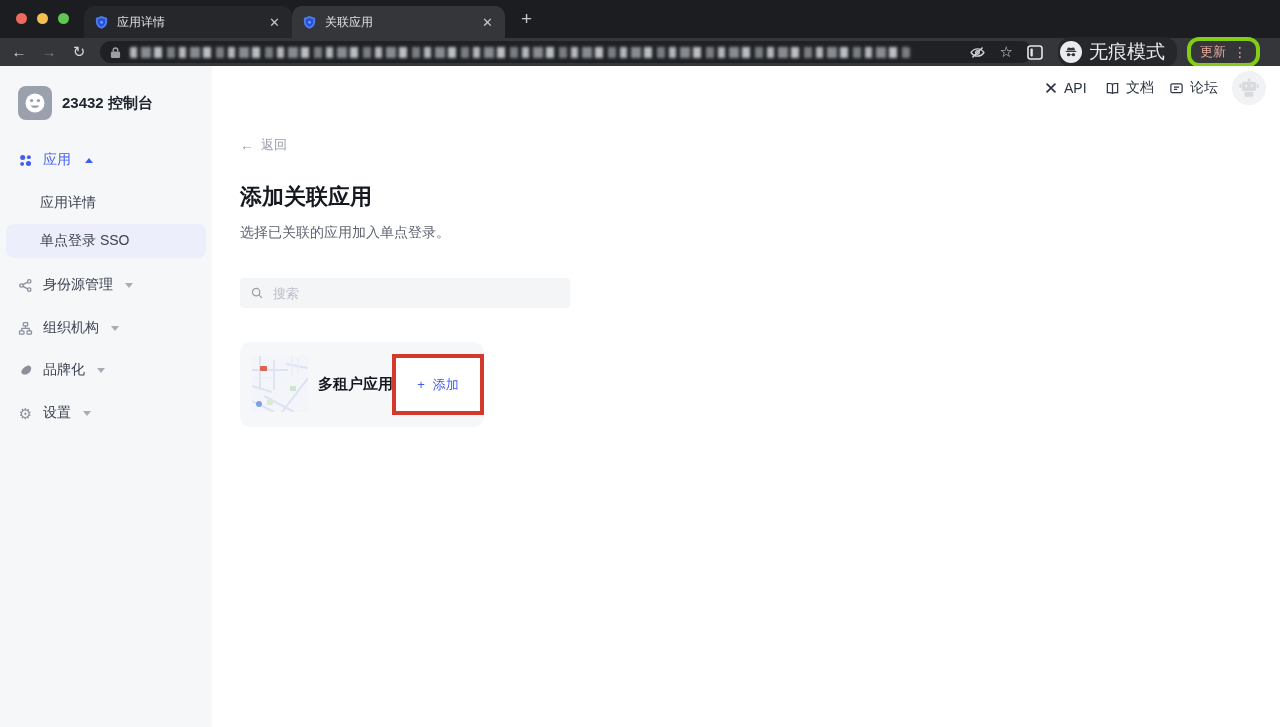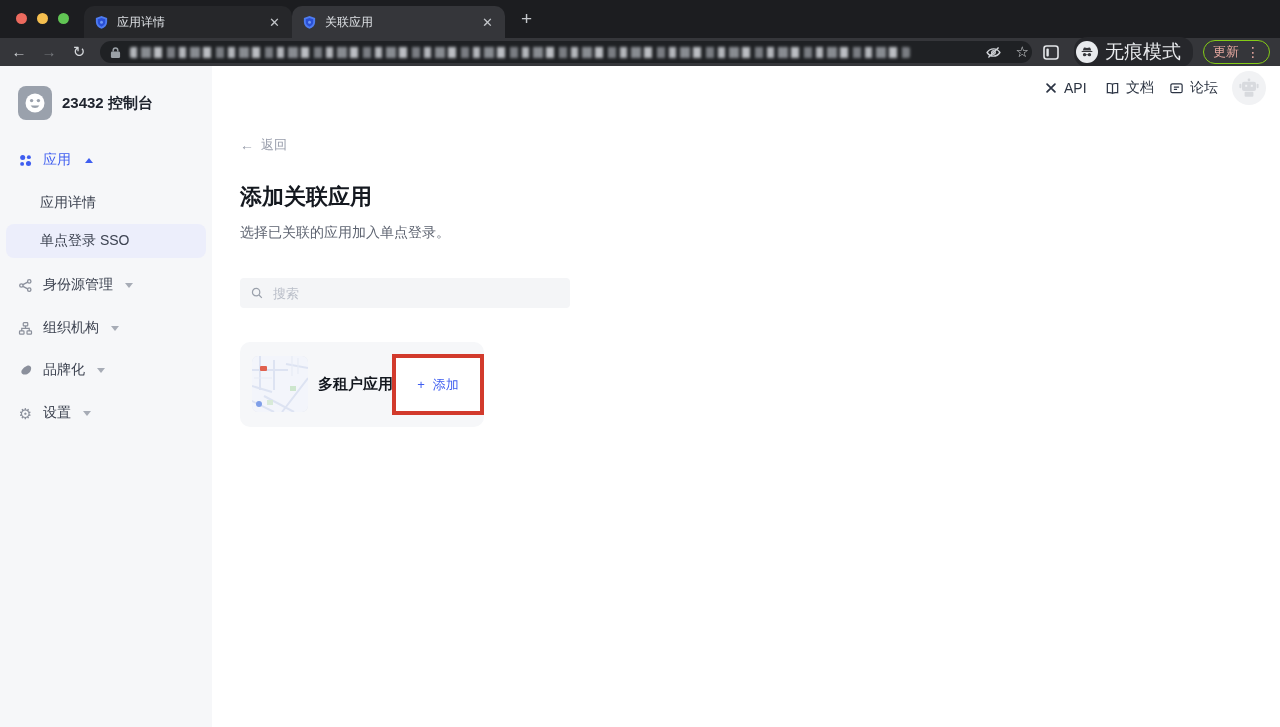--- a/index.html
+++ b/index.html
@@ -32,22 +32,22 @@
        rgba(168,172,178,.85) 11px 21px, rgba(168,172,178,0) 21px 24px,
        rgba(214,217,222,.95) 24px 32px, rgba(214,217,222,0) 32px 37px,
        rgba(150,154,160,.85) 37px 45px, rgba(150,154,160,0) 45px 49px);}
   .tb-right{position:absolute;top:0;right:0;height:28px;display:flex;align-items:center;}
   .tb-btn{margin:0 7px;display:flex;align-items:center;}
   .star{color:#d4d7da;font-size:15px;}
   .incog{display:flex;align-items:center;gap:7px;background:#26272b;border-radius:13px;
          padding:2px 12px 2px 2px;margin:0 8px;}
   .incog-circle{width:22px;height:22px;border-radius:50%;background:#e9ebee;display:flex;align-items:center;justify-content:center;}
   .incog-label{color:#e9ebee;font-size:19px;}
-  .update-chip{display:flex;align-items:center;gap:7px;border:1px solid #84cc16;border-radius:12px;
-               height:22px;padding:0 9px;margin:0 10px 0 2px;color:#e5a79f;font-size:13px;}
+  .update-chip{display:flex;align-items:center;gap:7px;border:4px solid #84cc16;border-radius:12px;
+               height:22px;padding:0 9px;margin:0 20px 0 2px;color:#e5a79f;font-size:13px;}
   .update-chip .kebab{font-size:14px;line-height:1;}
 
   
   .app{position:absolute;top:66px;left:0;right:0;bottom:0;background:#fff;}
   .sidebar{position:absolute;left:0;top:0;width:212px;height:100%;background:#f6f7f9;}
   .logo-row{position:absolute;left:18px;top:20px;display:flex;align-items:center;gap:10px;}
   .logo-sq{width:34px;height:34px;}
   .brand{font-size:15px;font-weight:bold;color:#20252f;}
 
   .nav-row{position:absolute;left:18px;display:flex;align-items:center;gap:10px;height:20px;font-size:14px;color:#3c4250;}

